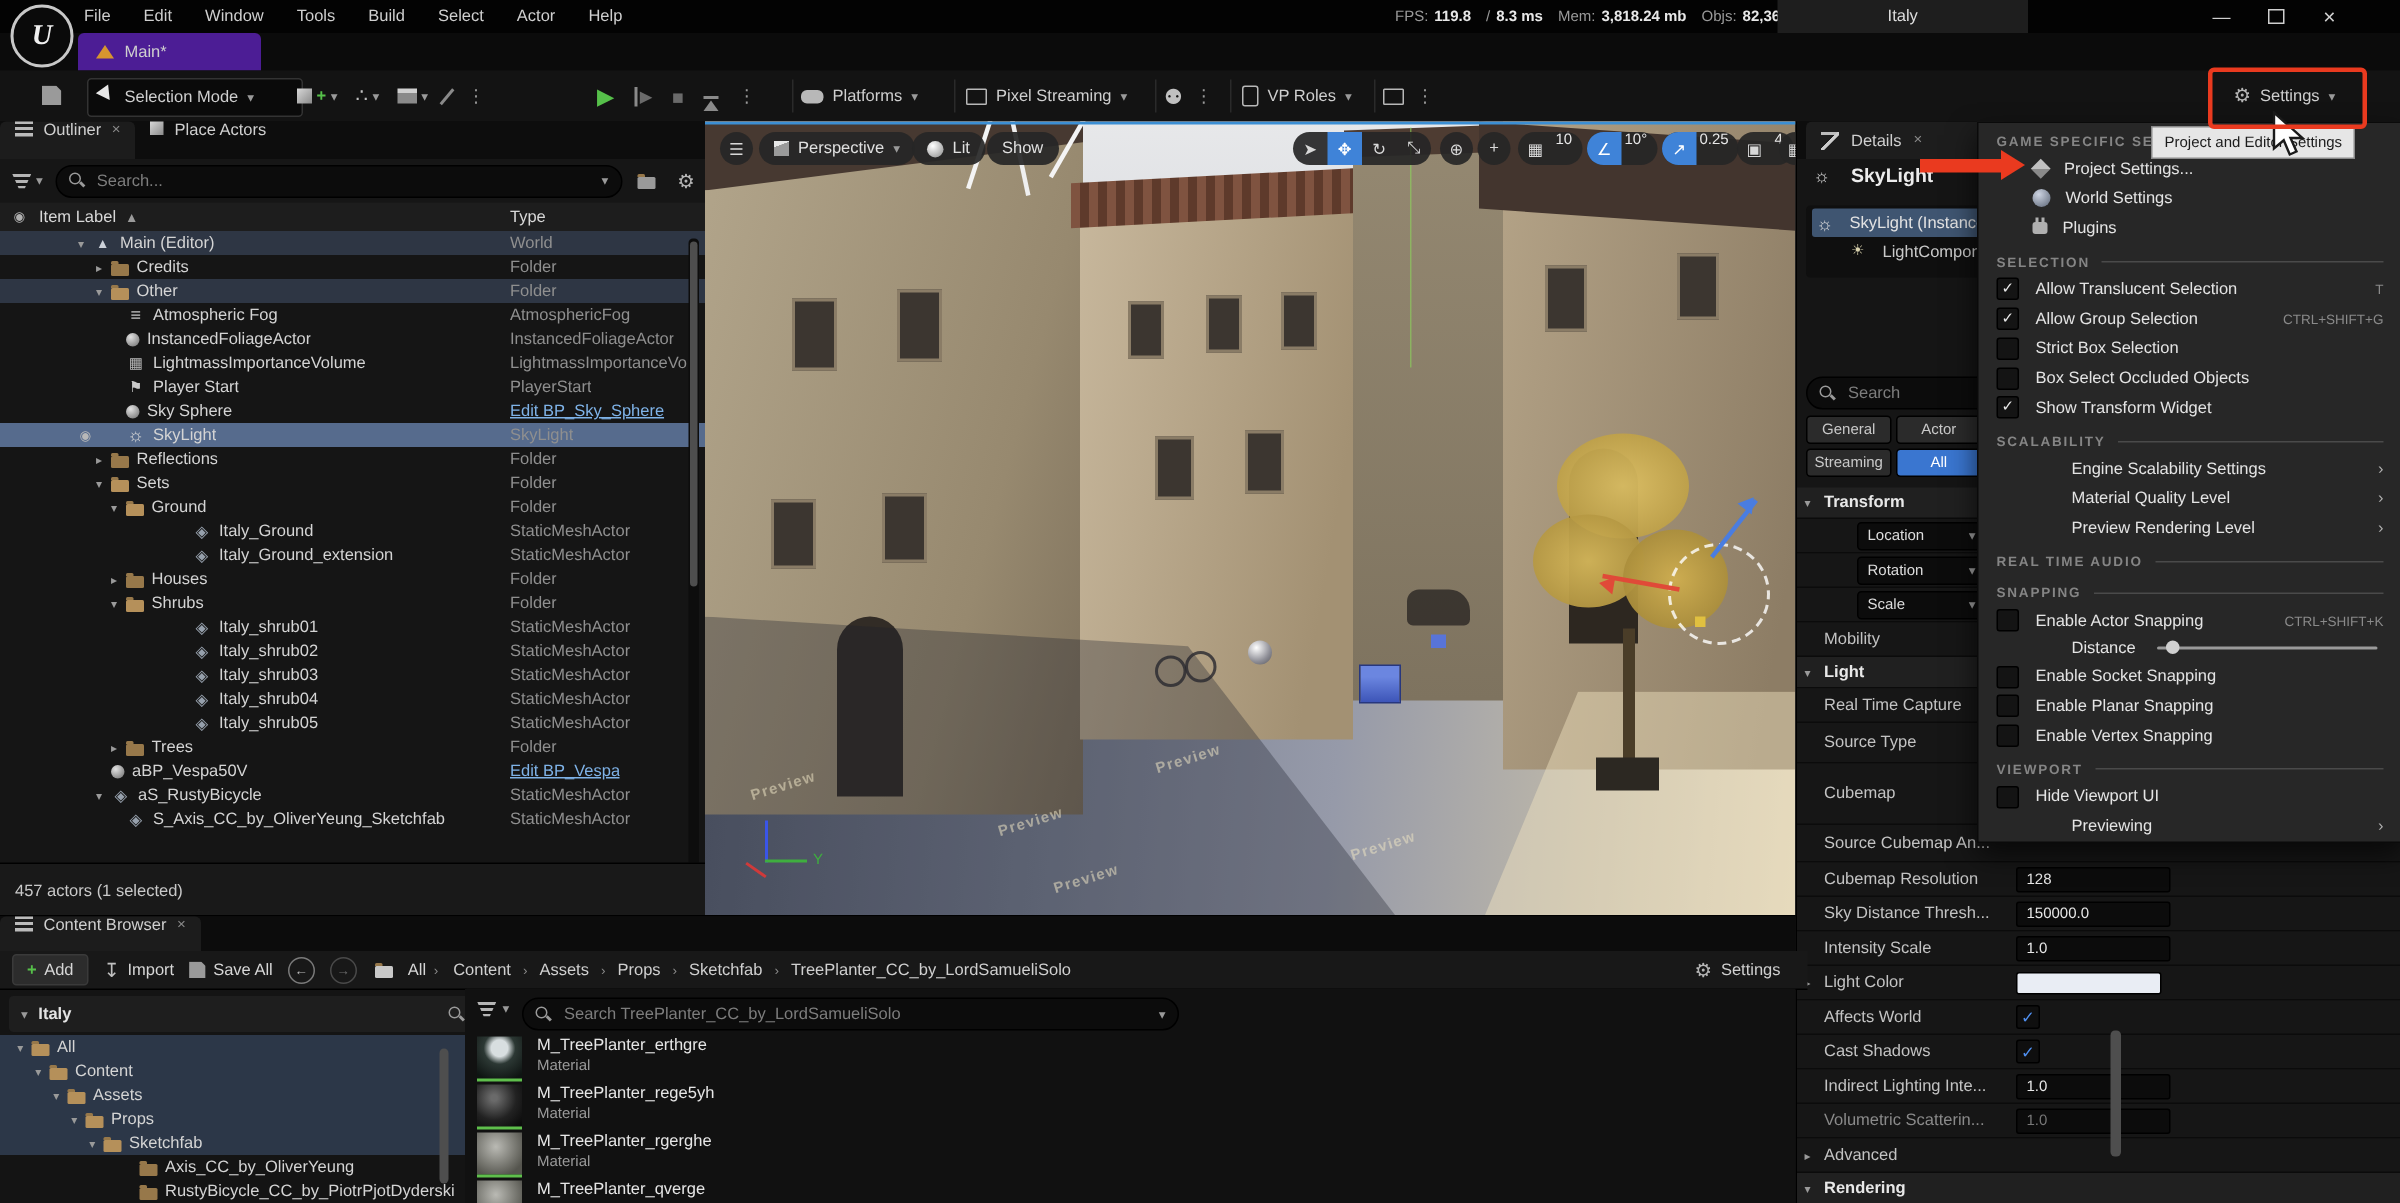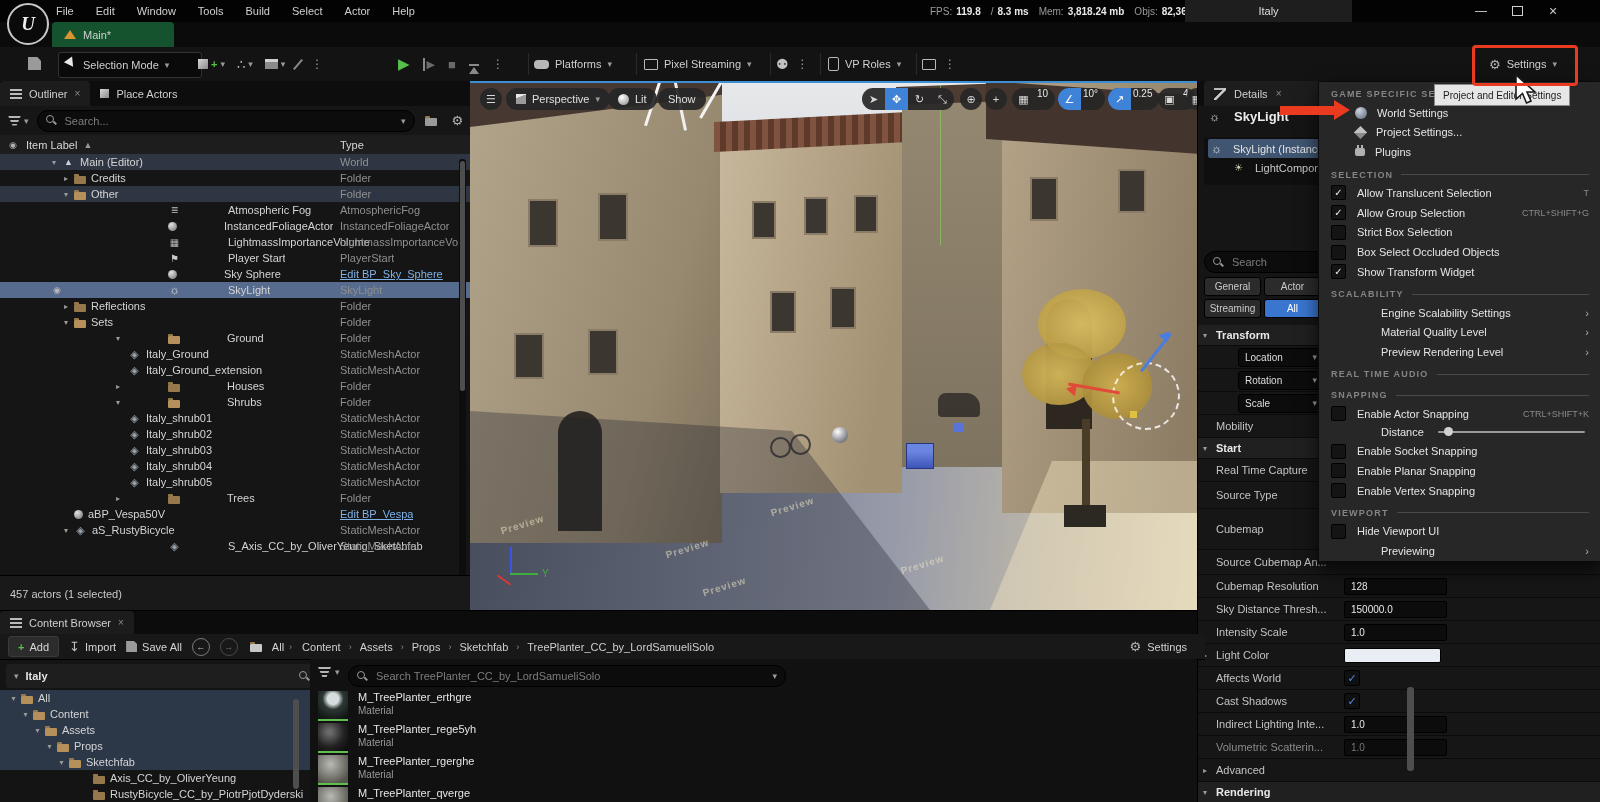--- a/index.html
+++ b/index.html
@@ -19,21 +19,21 @@
   #stats{left:930px;top:0;height:22px;gap:10px;color:#9a9a9a;font-size:10px;}
   #stats .v{color:#e8e8e8;font-weight:bold;}
   #project-box{left:1185px;top:0;width:167px;height:22px;background:#1e1e1e;justify-content:center;color:#ddd;}
   .winbtn{top:0;height:22px;width:30px;justify-content:center;color:#cfcfcf;font-size:12px;}
   .winbox{width:9px;height:8px;border:1px solid #cfcfcf;}
   #ue-logo{left:7px;top:3px;width:38px;height:38px;border-radius:50%;background:#0a0a0a;border:2px solid #c8c8c8;z-index:30;justify-content:center;}
   #ue-logo span{font-family:"Liberation Serif",serif;font-style:italic;font-size:19px;color:#efefef;font-weight:bold;}
 
   
   #tabrow{left:0;top:22px;width:1600px;height:25px;background:#0b0b0b;}
-  #main-tab{left:52px;top:22px;width:110px;height:25px;background:#14532d;border-radius:4px 4px 0 0;padding-left:12px;gap:7px;}
+  #main-tab{left:52px;top:22px;width:110px;height:25px;background:#4c1d95;border-radius:4px 4px 0 0;padding-left:12px;gap:7px;}
   .ico-mountain{width:0;height:0;border-left:6px solid transparent;border-right:6px solid transparent;border-bottom:9px solid #d7952f;}
 
   
   #toolbar{left:0;top:47px;width:1600px;height:34px;background:#131313;border-bottom:1px solid #000;}
   .tsep{width:1px;height:22px;background:#2a2a2a;margin:0 8px;}
   .ico-disk{width:13px;height:13px;background:#9a9a9a;clip-path:polygon(0 0,72% 0,100% 28%,100% 100%,0 100%);}
   #sel-mode{left:58px;top:52px;width:126px;height:24px;background:#0a0a0a;border:1px solid #333;border-radius:3px;padding:0 8px;gap:6px;}
   .ico-cursor{width:0;height:0;border:5px solid transparent;border-top:9px solid #e8e8e8;transform:rotate(-35deg);}
   .chev{color:#9a9a9a;font-size:9px;}
   .tbicon{color:#c0c0c0;font-size:13px;}
@@ -46,21 +46,21 @@
   .ico-mon{width:12px;height:9px;border:1.5px solid #b8b8b8;border-radius:1px;}
   .ico-badge{width:9px;height:12px;border:1.5px solid #b8b8b8;border-radius:2px;}
   .ico-cube{width:10px;height:10px;background:linear-gradient(135deg,#d8d8d8,#8a8a8a);position:relative;}
   .plus-g{color:#56c04a;font-weight:bold;font-size:11px;}
   #settings-btn{left:1481px;top:52px;height:24px;padding:0 8px;gap:6px;}
   #settings-annot{left:1472px;top:45px;width:100px;height:35px;border:3px solid #ea3a1f;border-radius:4px;z-index:80;}
 
   
   #outliner{left:0;top:81px;width:470px;height:529px;background:#151515;border-right:1px solid #000;}
   .ptabs{height:25px;background:#0d0d0d;display:flex;}
-  .ptab{padding:0 10px;display:flex;align-items:center;gap:7px;}
+  .ptab{padding:0 10px;display:flex;gap:7px;}
   .ptab.active{background:#1c1c1c;border-radius:4px 4px 0 0;}
   .tabx{color:#8a8a8a;font-size:10px;}
   .ico-outliner{display:inline-block;width:12px;height:10px;background:linear-gradient(#bbb 0 2px,transparent 2px 4px,#bbb 4px 6px,transparent 6px 8px,#bbb 8px 10px);}
   #out-searchrow{left:0;top:25px;width:470px;height:29px;background:#161616;}
   .searchpill{background:#0c0c0c;border:1px solid #000;border-radius:11px;height:20px;display:flex;align-items:center;padding:0 8px;gap:6px;}
   .ico-mag{width:11px;height:11px;position:relative;flex:none;}
   .ico-mag:before{content:'';position:absolute;left:0;top:0;width:6px;height:6px;border:1.5px solid #9a9a9a;border-radius:50%;}
   .ico-mag:after{content:'';position:absolute;left:7px;top:7px;width:4px;height:1.5px;background:#9a9a9a;transform:rotate(45deg);}
   .ico-filter{width:13px;height:10px;background:linear-gradient(#b5b5b5 0 2px,transparent 2px 4px,#b5b5b5 4px 6px,transparent 6px 8px,#b5b5b5 8px 10px);clip-path:polygon(0 0,100% 0,66% 100%,34% 100%);}
   .gear{color:#b5b5b5;font-size:13px;}
@@ -68,21 +68,21 @@
   #out-rows{left:0;top:73px;width:470px;height:495px;overflow:hidden;}
   .orow{position:relative;display:flex;align-items:center;height:16px;white-space:nowrap;}
   .orow .eye{width:26px;flex:none;text-align:center;color:#b8b8b8;font-size:9px;visibility:hidden;}
   .orow.eye-on .eye{visibility:visible;}
   .orow .caret{width:12px;flex:none;color:#9a9a9a;font-size:8px;text-align:center;}
   .olabel{color:#d4d4d4;overflow:hidden;}
   .otype{position:absolute;left:340px;color:#8f8f8f;max-width:118px;overflow:hidden;white-space:nowrap;}
   .orow.typelink .otype{color:#7fb3e8;text-decoration:underline;}
   .orow.selected{background:#566b8d;}
   .orow.parent{background:#2e3644;}
-  .orow.lv0{padding-left:22px;} .orow.lv1{padding-left:34px;} .orow.lv2{padding-left:44px;gap:42px;} .orow.lv3{padding-left:88px;}
+  .orow.lv0{padding-left:22px;} .orow.lv1{padding-left:34px;} .orow.lv2{padding-left:44px;} .orow.lv3{padding-left:88px;}
   .oicon{width:13px;height:12px;margin:0 5px 0 2px;flex:none;display:inline-flex;align-items:center;justify-content:center;font-size:10px;color:#b9b9b9;position:relative;}
   .oicon.folder,.oicon.folder-open{width:12px;height:8px;background:#97784a;border-radius:1px;margin-top:3px;}
   .oicon.folder:before,.oicon.folder-open:before{content:'';position:absolute;top:-2px;left:0;width:5px;height:2px;background:#97784a;border-radius:1px 1px 0 0;}
   .oicon.folder-open{background:#b5905a;}
   .oicon.world:before{content:'▲';color:#ccd1d9;font-size:9px;}
   .oicon.fog:before{content:'≡';color:#c5c5c5;font-size:12px;}
   .oicon.sphere{width:9px;height:9px;border-radius:50%;background:radial-gradient(circle at 35% 30%,#e2e2e2,#6a6a6a);}
   .oicon.sun:before{content:'☀';color:#d9d2ae;}
   .oicon.volume:before{content:'▦';color:#b9b9b9;}
   .oicon.player:before{content:'⚑';color:#c9c9c9;}
@@ -691,21 +691,21 @@
             <span>Scale</span>
             <span class="chev">▾</span>
           </span>
           <span class="ico-lock"></span>
         </div>
       <div class="drow">
           <span>Mobility</span>
         </div>
       <div class="drow dsec" style="height:20px">
           <span class="dcaret">▾</span>
-          <span>Start</span>
+          <span>Light</span>
         </div>
       <div class="drow">
           <span>Real Time Capture</span>
         </div>
       <div class="drow" style="height:26px">
           <span>Source Type</span>
         </div>
       <div class="drow" style="height:40px">
           <span>Cubemap</span>
         </div>
@@ -771,26 +771,26 @@
         </div>
     </div>
     <div id="dscroll"></div>
   </div>
 
   <div id="smenu" class="abs">
     <div class="mhead">
         <span>GAME SPECIFIC SETTINGS</span>
       </div>
     <div class="mitem">
+        <span class="ico-proj"></span>
+        <span>Project Settings...</span>
+      </div>
+    <div class="mitem">
         <span class="ico-sphere-m"></span>
         <span>World Settings</span>
-      </div>
-    <div class="mitem">
-        <span class="ico-proj"></span>
-        <span>Project Settings...</span>
       </div>
     <div class="mitem">
         <span class="ico-plug"></span>
         <span>Plugins</span>
       </div>
     <div class="mhead">
         <span>SELECTION</span>
         <i></i>
       </div>
     <div class="mcheckrow">

